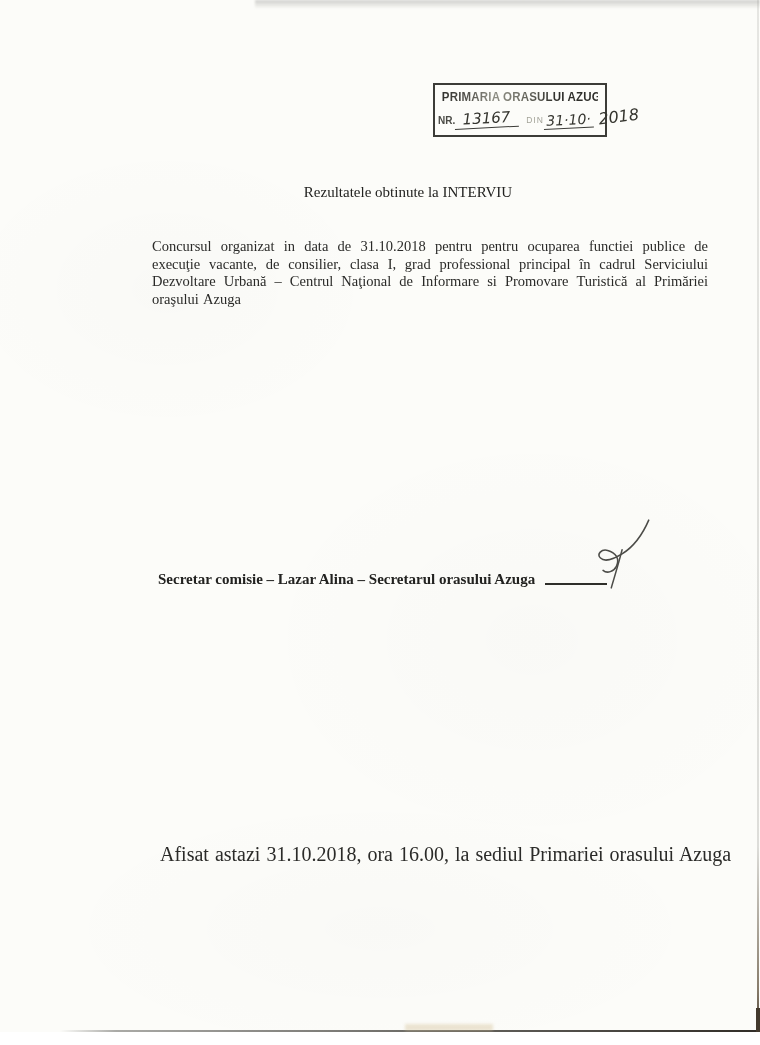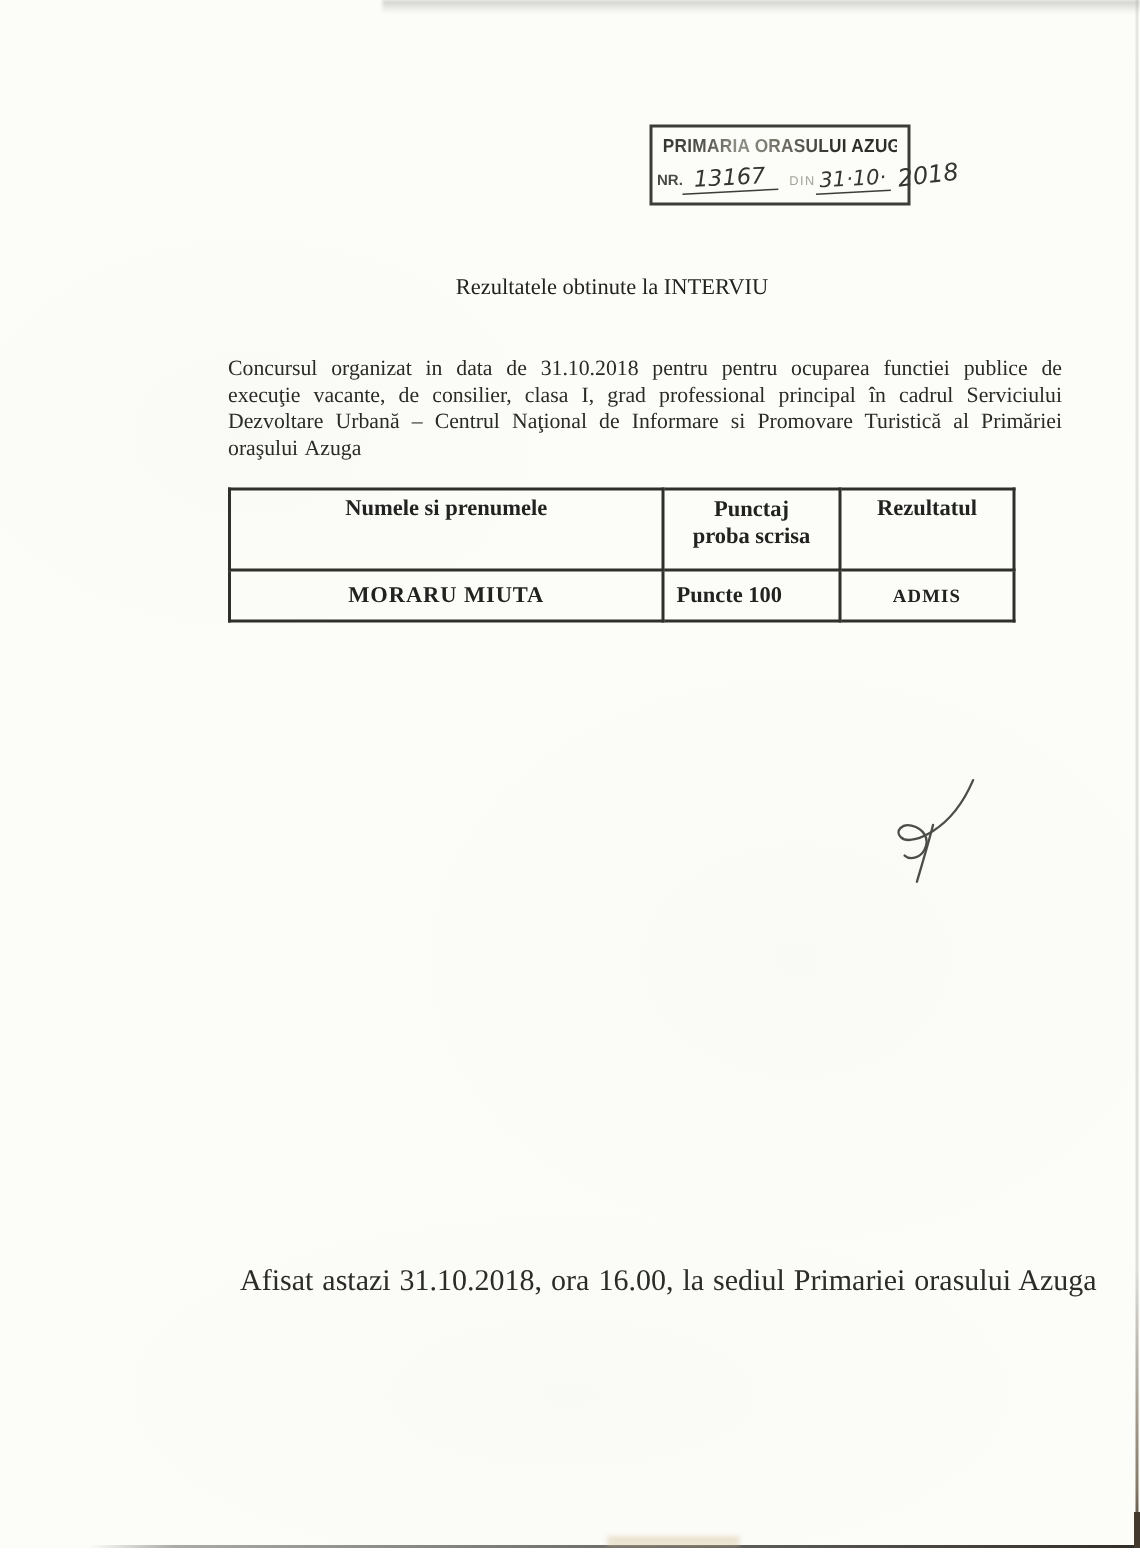--- a/index.html
+++ b/index.html
@@ -101,43 +101,25 @@
       <span class="hand stamp-nr-value">13167</span>
       <span class="stamp-din-label">DIN</span>
       <span class="hand stamp-date-value">31·10·</span>
       <span class="hand stamp-year-value">2018</span>
     </div>
   </div>
 
   <div class="doc-title">Rezultatele obtinute la INTERVIU</div>
   <div class="intro-paragraph">Concursul organizat in data de 31.10.2018 pentru pentru ocuparea functiei publice de execuţie vacante, de consilier, clasa I, grad professional principal în cadrul Serviciului Dezvoltare Urbană – Centrul Naţional de Informare si Promovare Turistică al Primăriei oraşului Azuga</div>
 
-  <table class="results-table">
-    <colgroup>
-      <col class="col-name">
-        <col class="col-score">
-        <col class="col-result">
-    </colgroup>
-    <tbody>
-        <tr>
-      <th>Numele si prenumele</th>
-      <th class="hdr-two-line">
-        <span>Punctaj</span>
-        <span>proba scrisa</span>
-      </th>
-      <th>Rezultatul</th>
-    </tr>
-    <tr>
-      <td class="cell-name">MORARU MIUTA</td>
-      <td class="cell-score">Puncte 100</td>
-      <td class="cell-result">ADMIS</td>
-    </tr>
-  </tbody>
-    </table>
 
+  <div class="signature-row">
+    <span>Secretar comisie – Lazar Alina – Secretarul orasului Azuga</span>
+    <span class="signature-underline"></span>
+  </div>
   <svg class="signature-scribble" viewBox="0 0 70 76" fill="none">
     <path d="M63,4 C57,18 48,30 37,37 C29,42 20,45 16,41 C12,37 17,32 23,33.5 C31,35.5 35,42 31.5,49 C29,54 22.5,56.5 18.5,53" stroke="#4c4c48" stroke-width="1.5" stroke-linecap="round"></path>
     <path d="M37,33 C34,45 30,58 26.5,70" stroke="#4c4c48" stroke-width="1.5" stroke-linecap="round"></path>
   </svg>
 
   <div class="footer-line">Afisat astazi 31.10.2018, ora 16.00, la sediul Primariei orasului Azuga</div>
 
 </div>
 
 </body></html>

